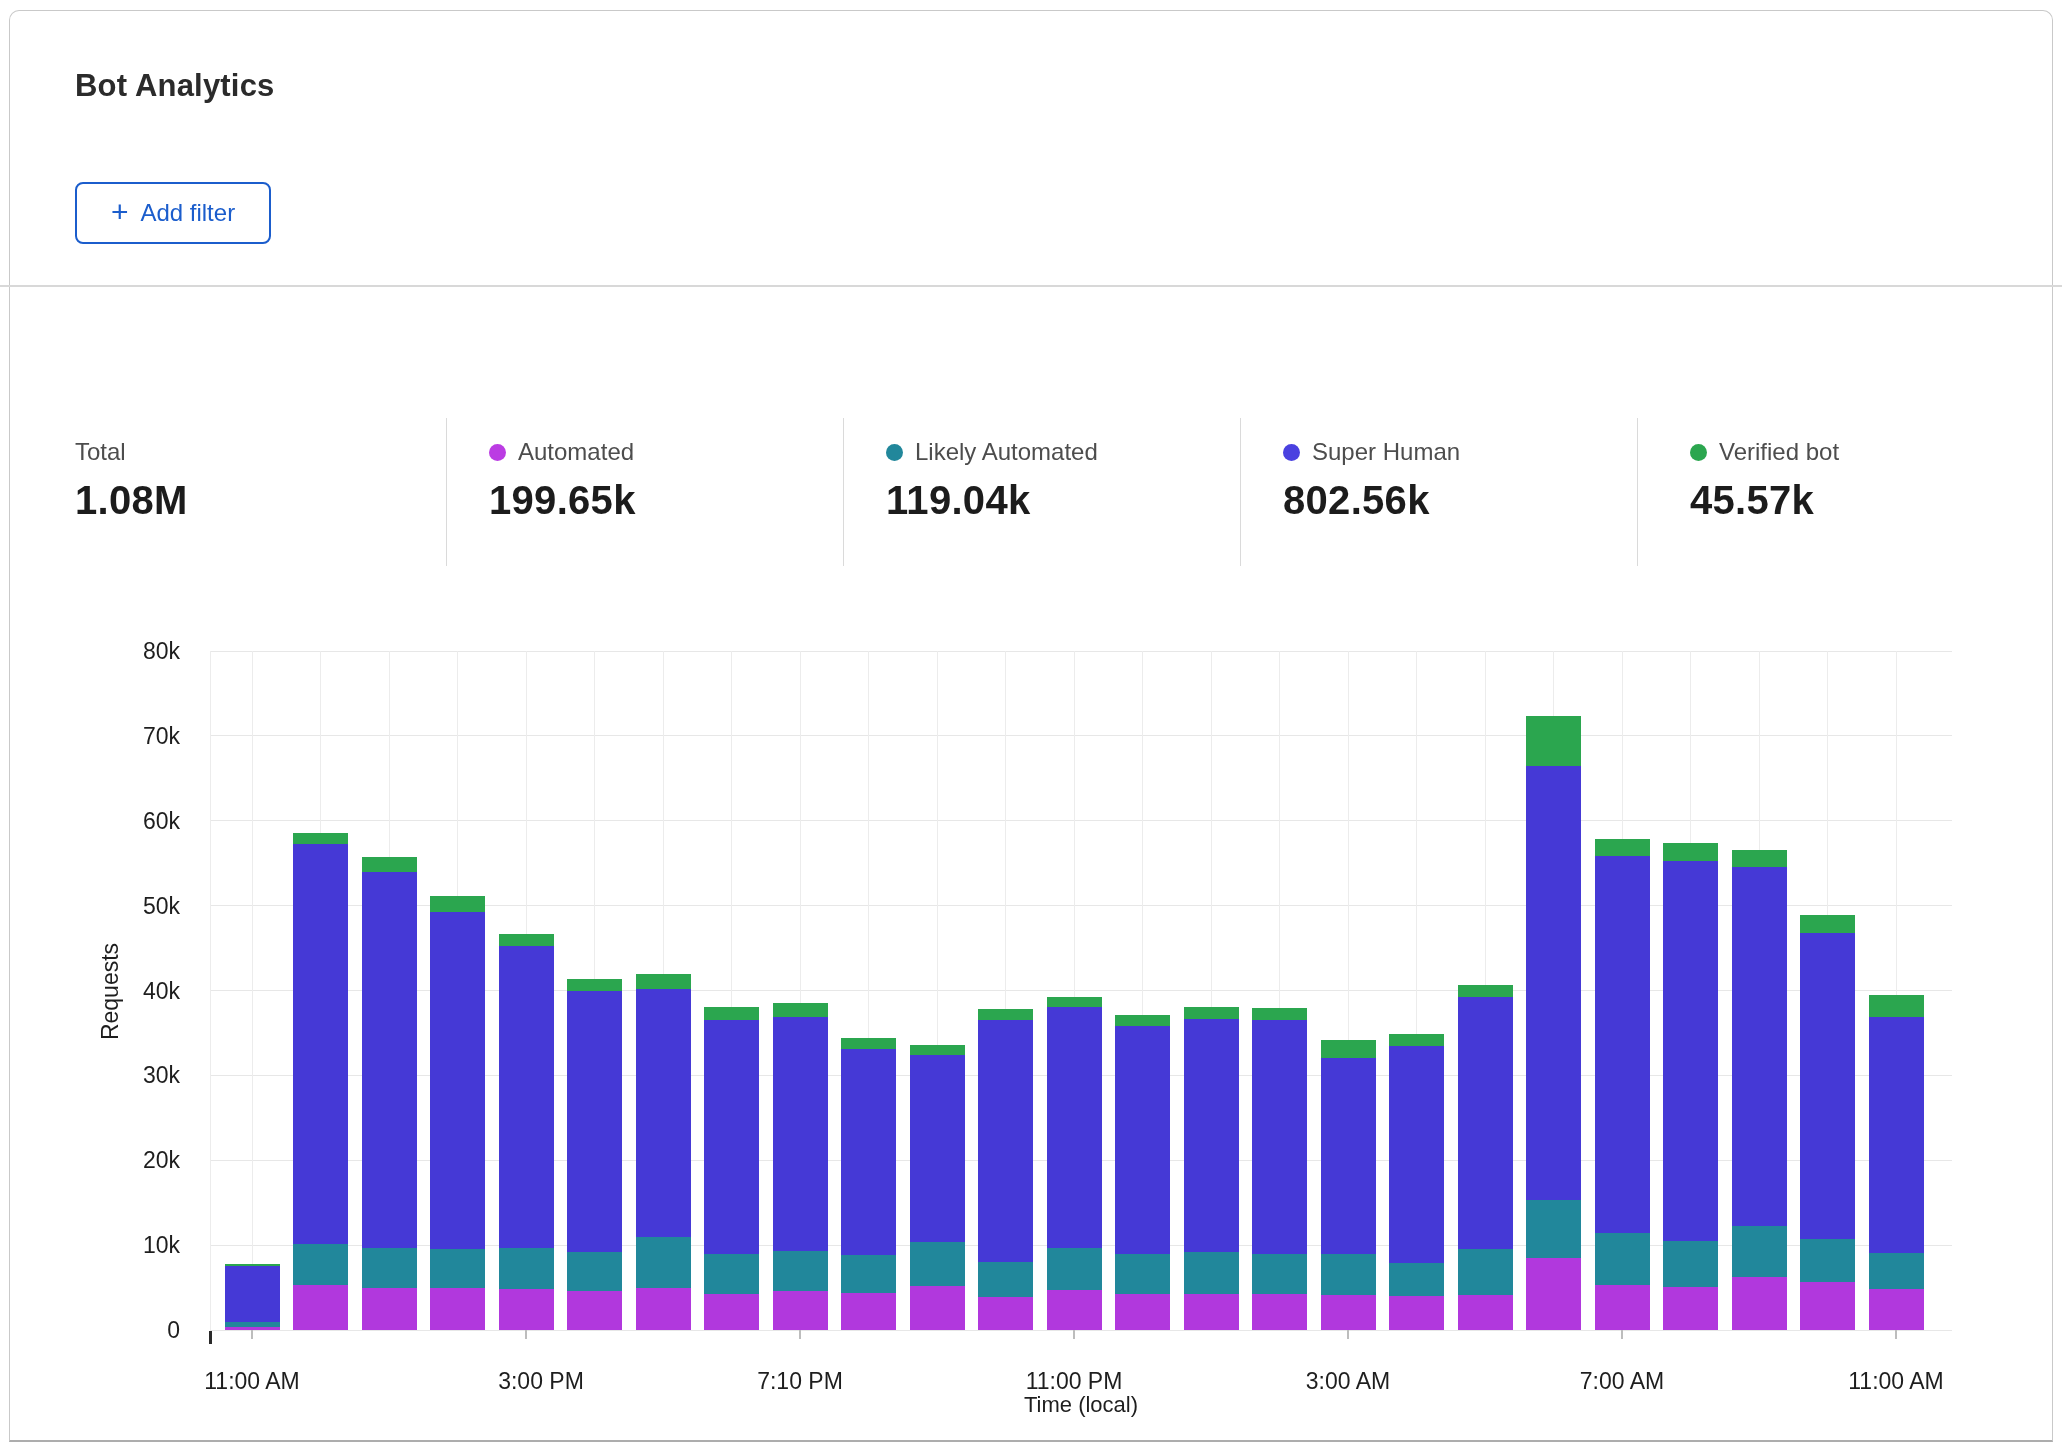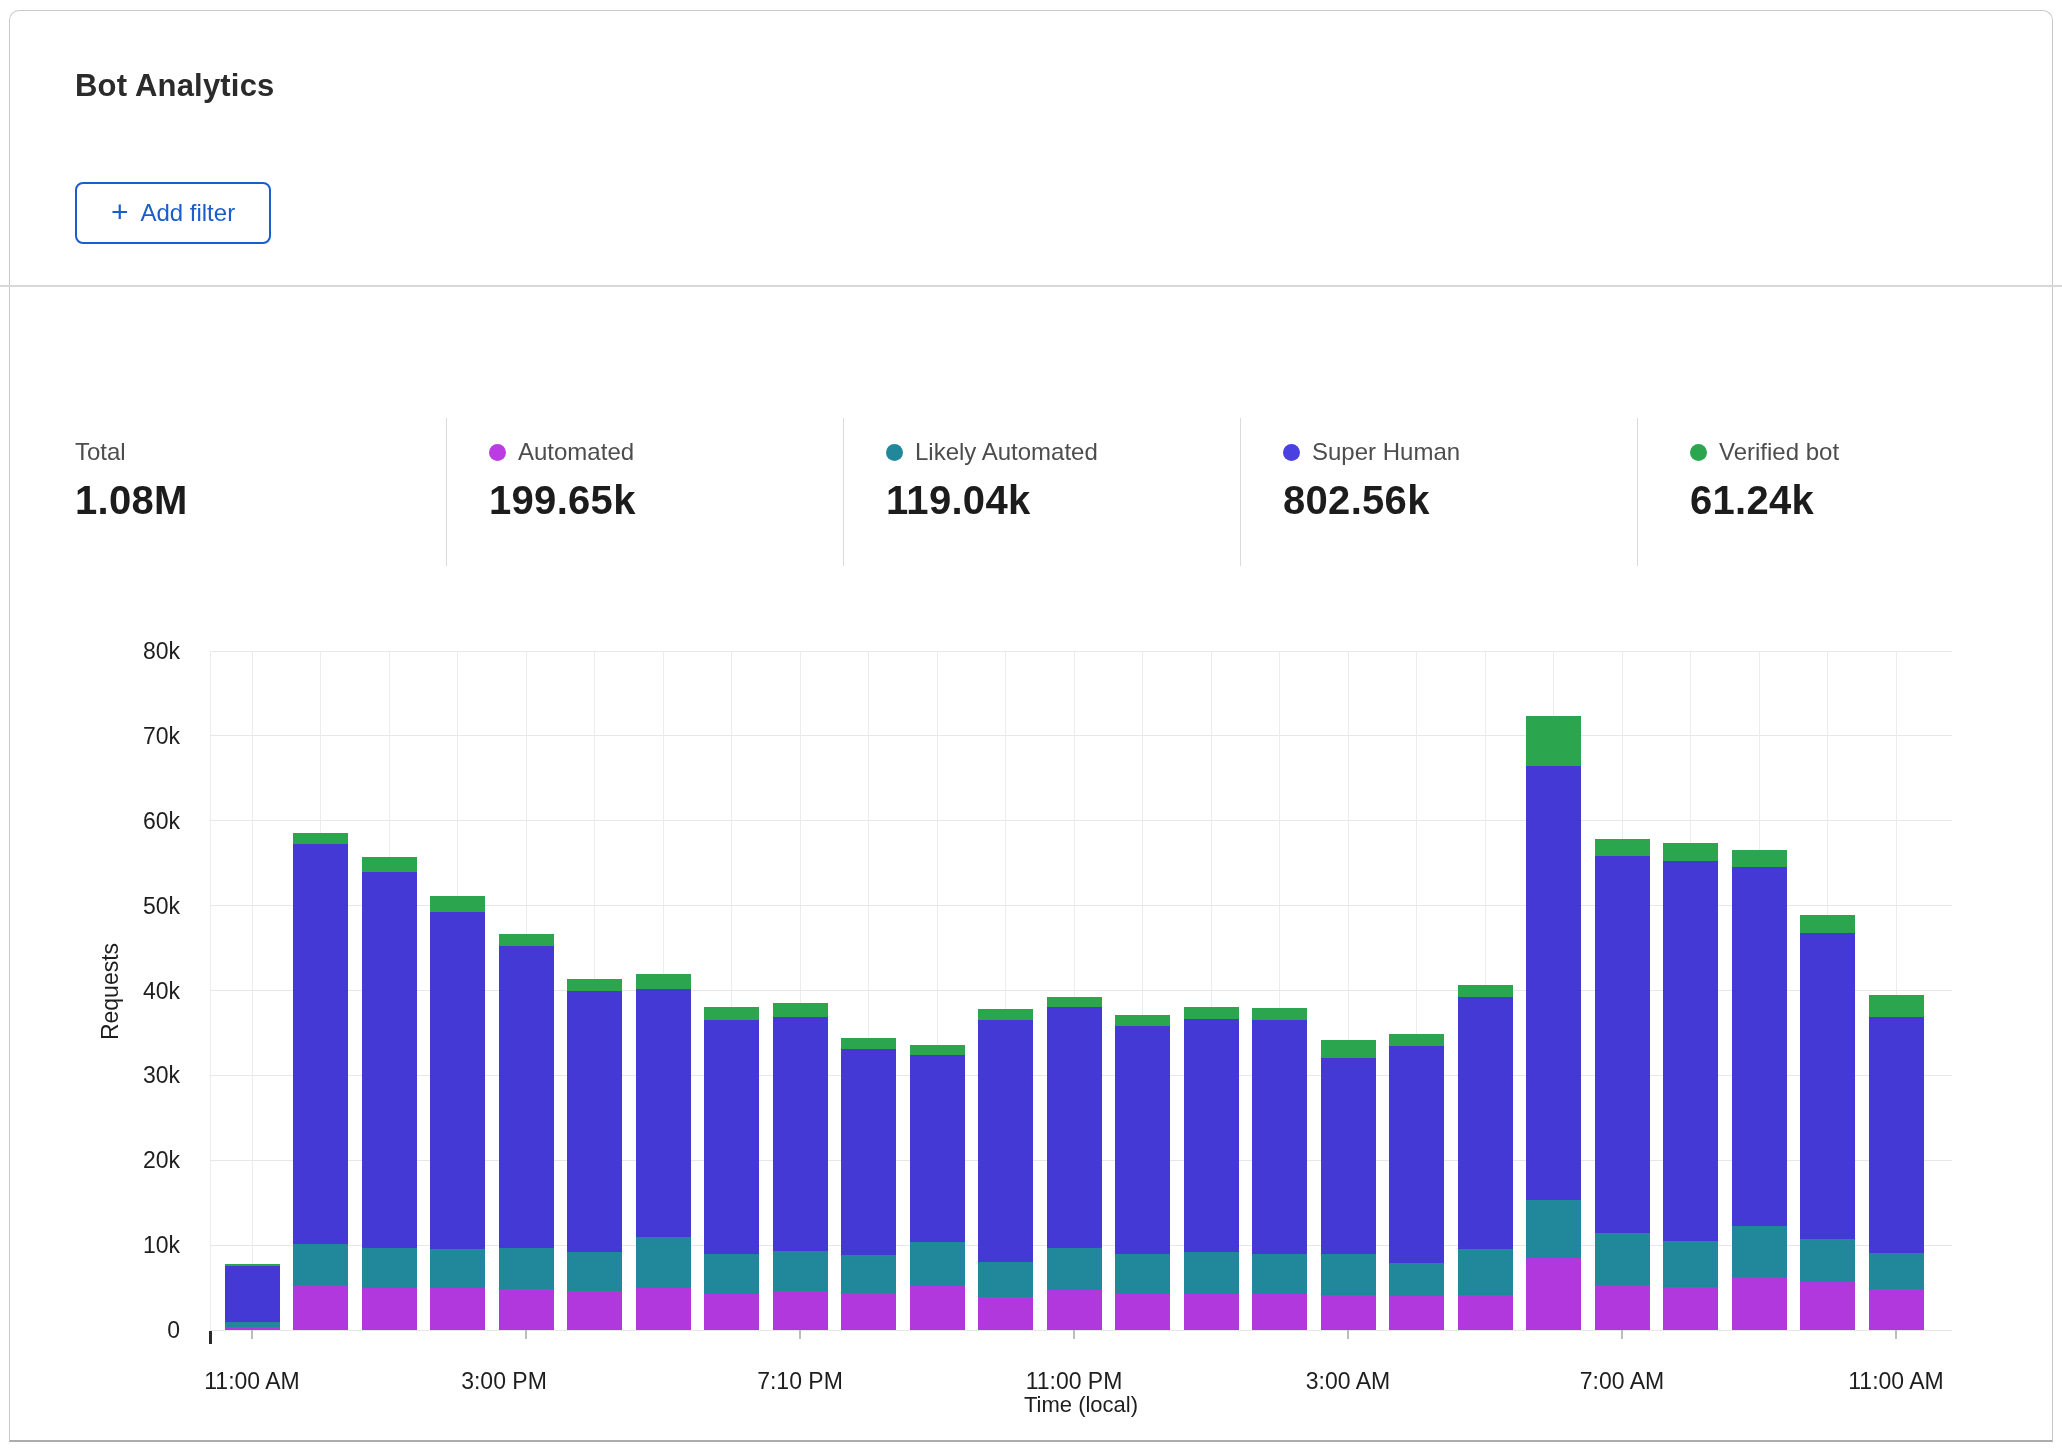--- a/index.html
+++ b/index.html
@@ -94,21 +94,21 @@
           <span class="dot" style="background: rgb(74, 65, 224);"></span>
           <span>Super Human</span>
         </div>
         <div class="val">802.56k</div>
       </div>
       <div class="stat" style="left: 1690px;">
         <div class="lrow">
           <span class="dot" style="background: rgb(43, 166, 79);"></span>
           <span>Verified bot</span>
         </div>
-        <div class="val">61.24k</div>
+        <div class="val">45.57k</div>
       </div>
       <div class="stat-divider" style="left: 446px;"></div>
       <div class="stat-divider" style="left: 843px;"></div>
       <div class="stat-divider" style="left: 1240px;"></div>
       <div class="stat-divider" style="left: 1637px;"></div>
     </div>
 
   <div id="plot">
     <div id="ylabel-wrap">Requests</div>
     <div id="xlabel">Time (local)</div>
@@ -302,21 +302,21 @@
       </div>
       <div class="bar" style="left: 1868.5px; top: 994.744px; width: 55px; height: 335.256px;">
         <div class="bar-seg" style="bottom: 0px; height: 40.74px; background: rgb(177, 56, 221);"></div>
         <div class="bar-seg" style="bottom: 40.74px; height: 36.4963px; background: rgb(33, 135, 155);"></div>
         <div class="bar-seg" style="bottom: 77.2362px; height: 235.952px; background: rgb(69, 57, 214);"></div>
         <div class="bar-seg" style="bottom: 313.189px; height: 22.0675px; background: rgb(43, 166, 79);"></div>
       </div>
       <div class="xtick-mark" style="left: 251px; top: 1330px;"></div>
       <div class="xtick-label" style="left: 172px; top: 1368px;">11:00 AM</div>
       <div class="xtick-mark" style="left: 525px; top: 1330px;"></div>
-      <div class="xtick-label" style="left: 424px; top: 1368px;">3:00 PM</div>
+      <div class="xtick-label" style="left: 461px; top: 1368px;">3:00 PM</div>
       <div class="xtick-mark" style="left: 799px; top: 1330px;"></div>
       <div class="xtick-label" style="left: 720px; top: 1368px;">7:10 PM</div>
       <div class="xtick-mark" style="left: 1073px; top: 1330px;"></div>
       <div class="xtick-label" style="left: 994px; top: 1368px;">11:00 PM</div>
       <div class="xtick-mark" style="left: 1347px; top: 1330px;"></div>
       <div class="xtick-label" style="left: 1268px; top: 1368px;">3:00 AM</div>
       <div class="xtick-mark" style="left: 1621px; top: 1330px;"></div>
       <div class="xtick-label" style="left: 1542px; top: 1368px;">7:00 AM</div>
       <div class="xtick-mark" style="left: 1895px; top: 1330px;"></div>
       <div class="xtick-label" style="left: 1816px; top: 1368px;">11:00 AM</div>

